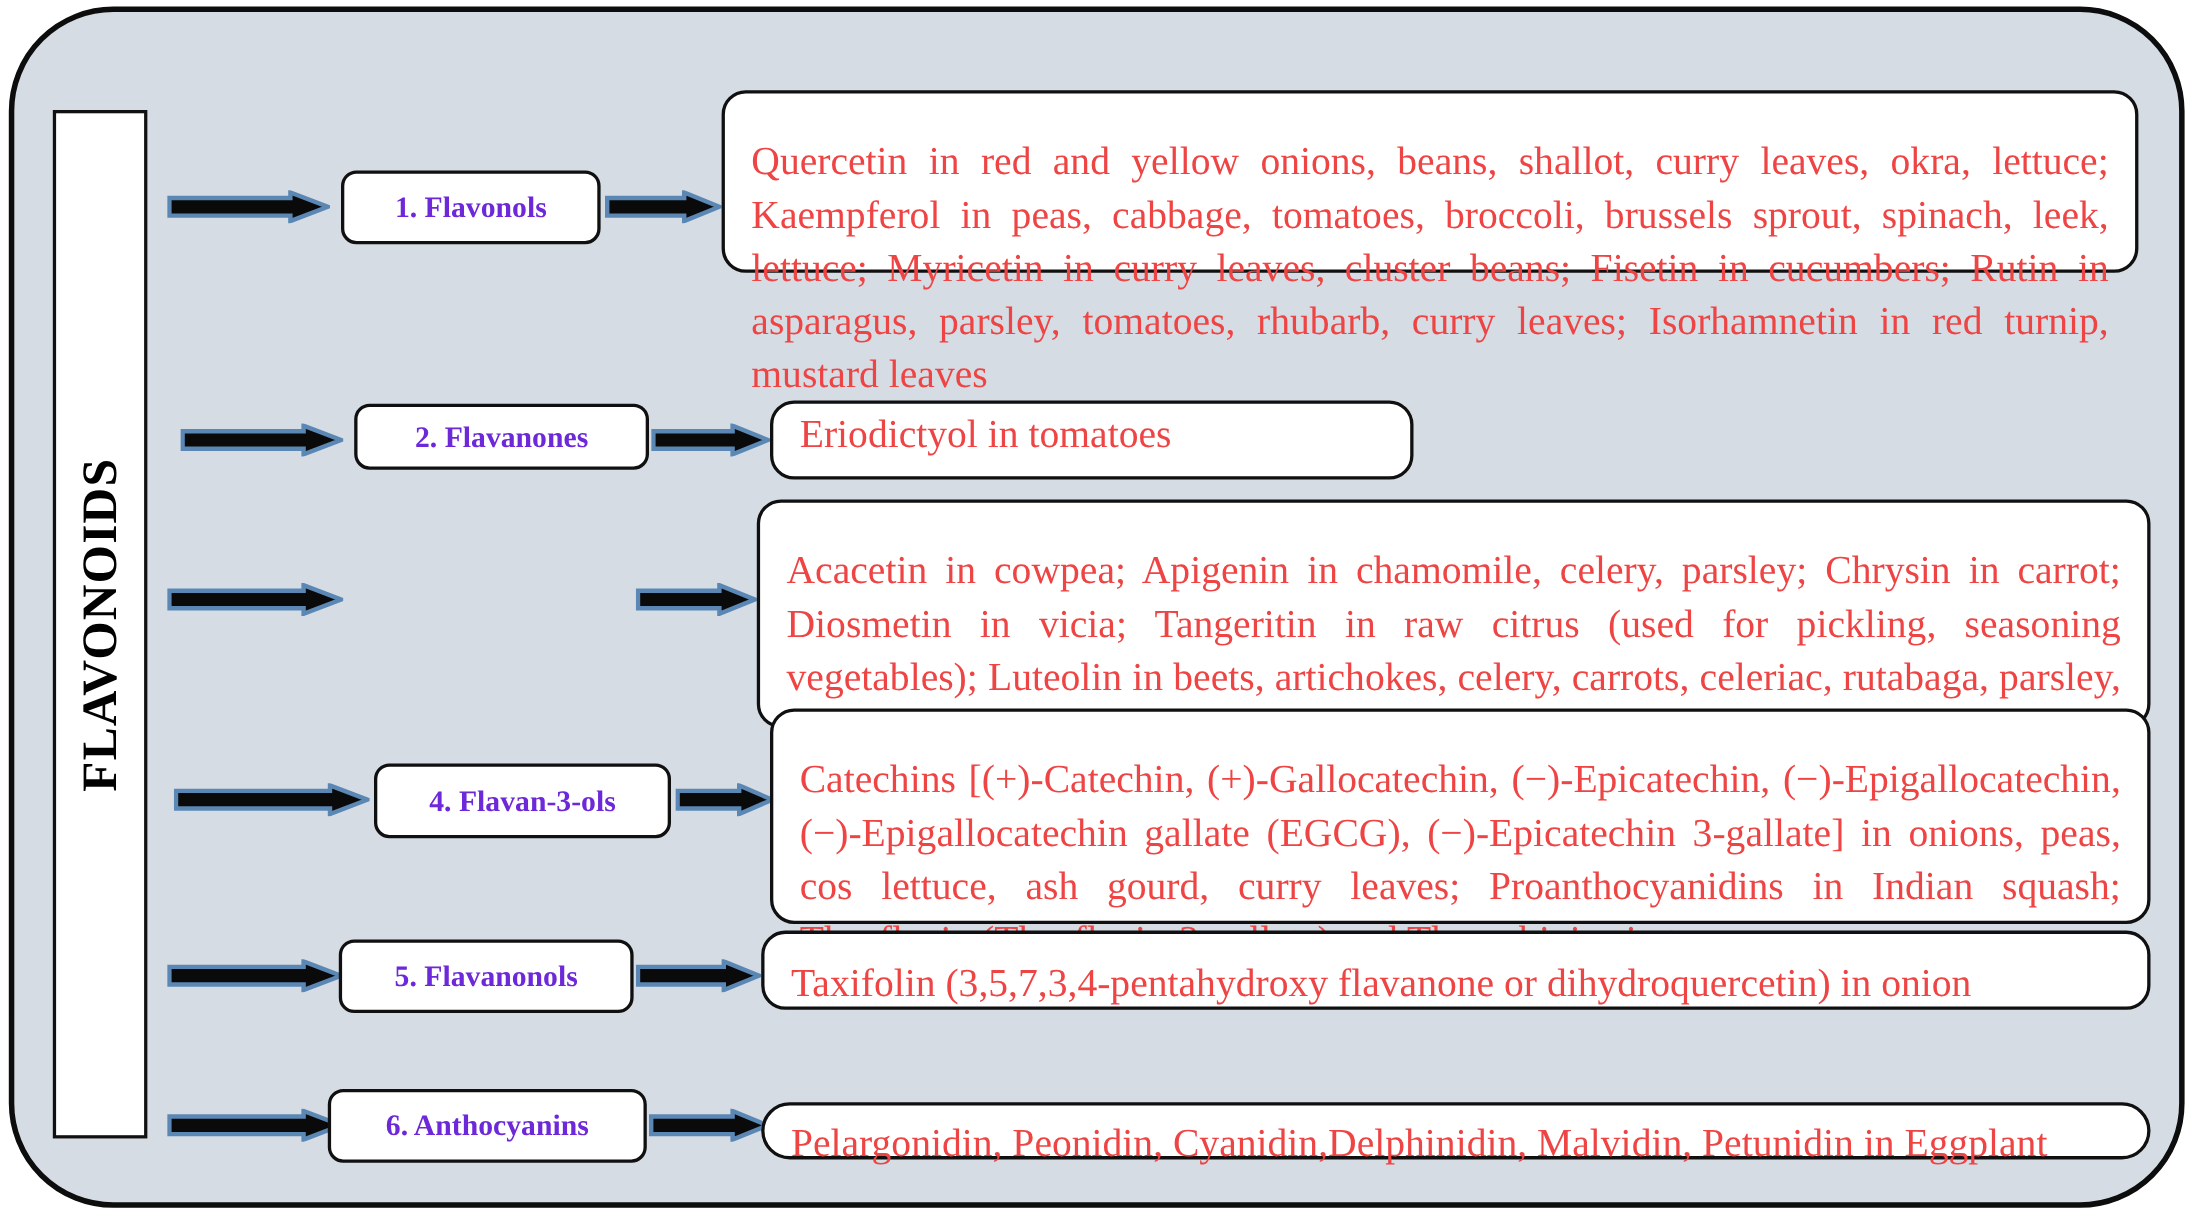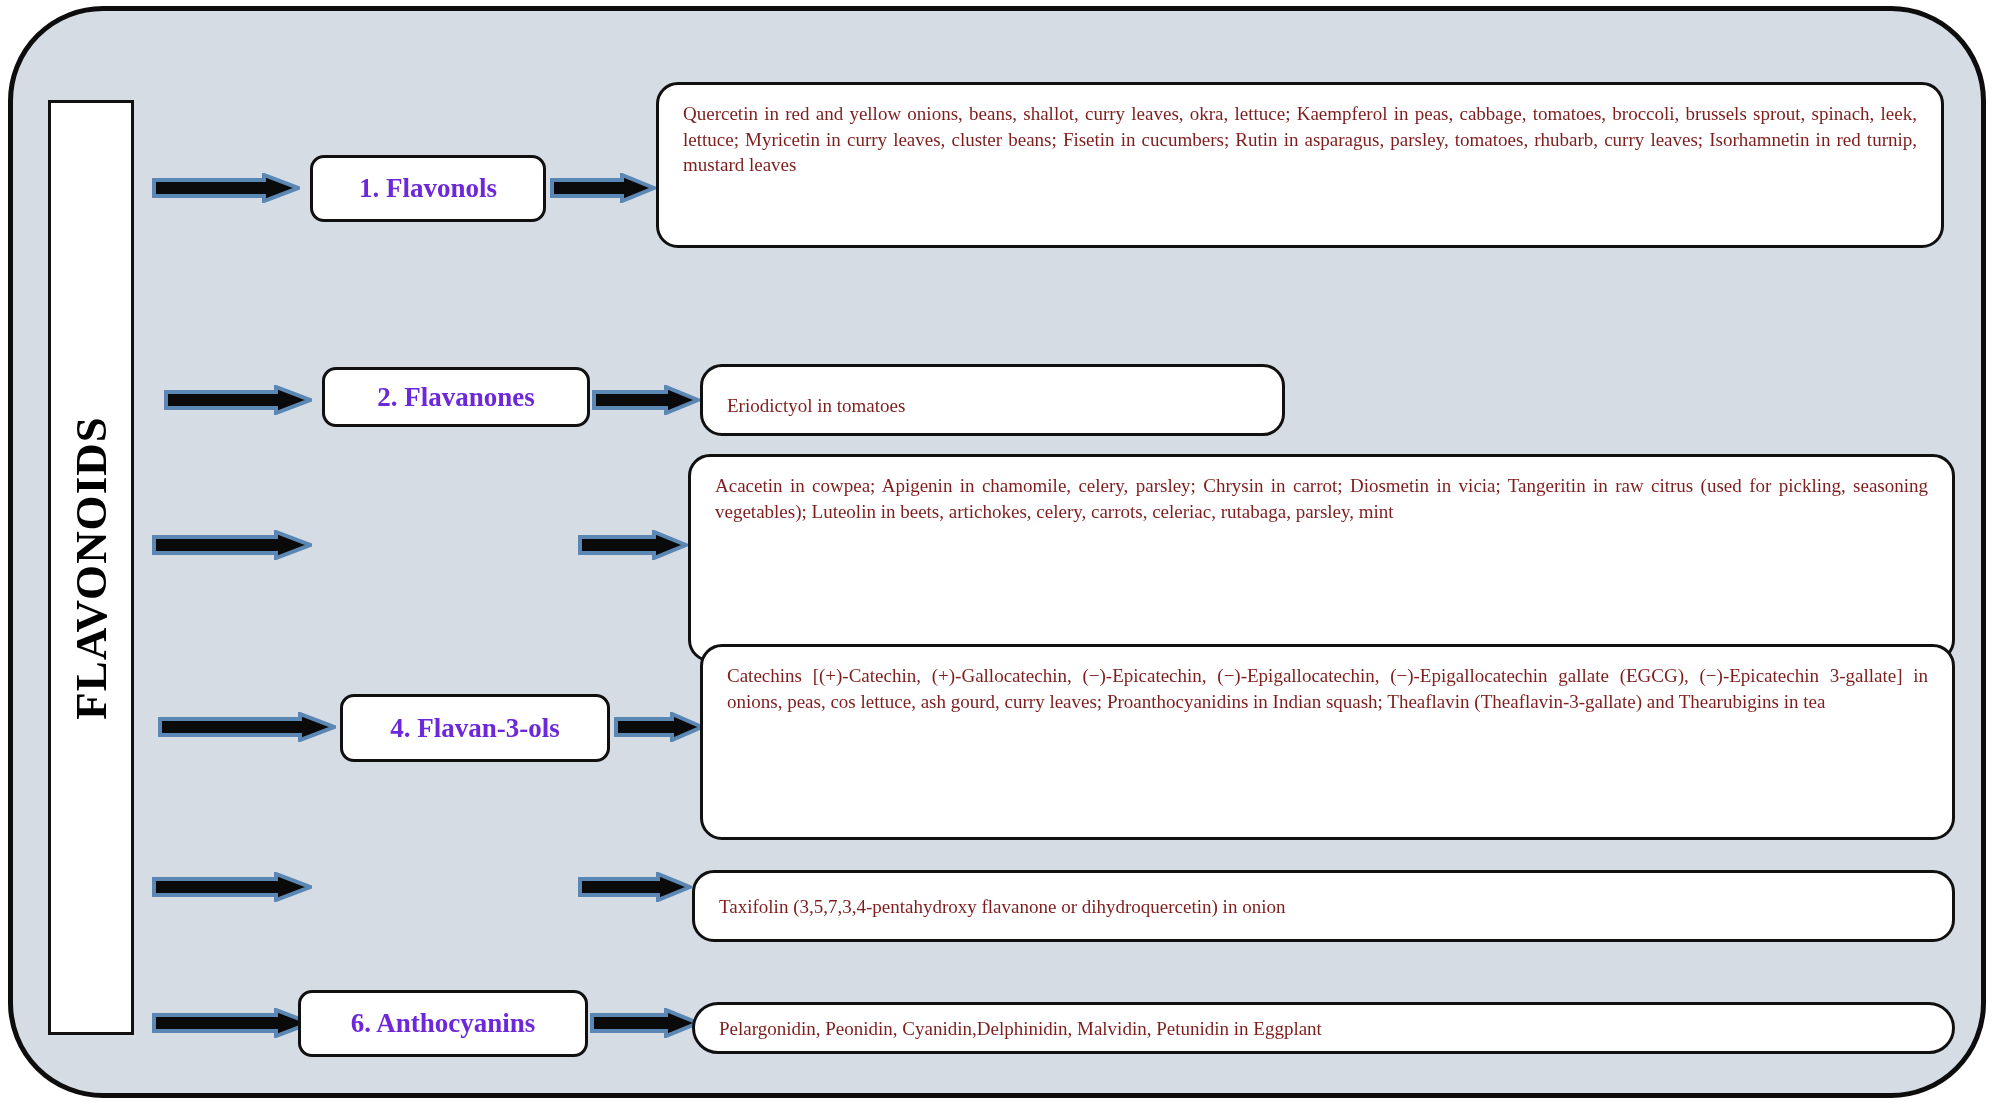--- a/index.html
+++ b/index.html
@@ -82,27 +82,28 @@
     position: absolute;
     box-sizing: border-box;
     background: #ffffff;
     border: 3px solid #101010;
     border-radius: 22px;
     padding: 16px 24px 14px 24px;
     display: flex;
     align-items: flex-start;
   }
   .desc-text {
-    font-size: 19px;
+    font-size: 36px;
     line-height: 1.35;
-    color: #7f1d1d;
+    color: #ef4444;
     text-align: justify;
     text-justify: inter-word;
     font-family: "Liberation Serif", "DejaVu Serif", serif;
     width: 100%;
+    margin-top: 21px;
   }
   .desc-box.single .desc-text { text-align: left; }
   .desc-box.single { align-items: center; }
 </style>
 </head>
 <body>
 
 <div id="canvas">
 
   <div id="outer-panel"></div>
@@ -187,28 +188,31 @@
   <div class="desc-box" style="left:700px; top:644px; width:1255px; height:196px;">
     <div class="desc-text">Catechins [(+)-Catechin, (+)-Gallocatechin, (−)-Epicatechin, (−)-Epigallocatechin, (−)-Epigallocatechin gallate (EGCG), (−)-Epicatechin 3-gallate] in onions, peas, cos lettuce, ash gourd, curry leaves; Proanthocyanidins in Indian squash; Theaflavin (Theaflavin-3-gallate)  and Thearubigins in tea</div>
   </div>
 
   <div class="arrow" style="left:152px; top:872px; width:160px;">
     <svg viewBox="0 0 160 30" preserveAspectRatio="none">
       <polygon points="2,7 124,7 124,2 158,15 124,28 124,23 2,23" fill="#0a0a0a" stroke="#5b87b5" stroke-width="4"></polygon>
     </svg>
   </div>
 
+  <div class="cat-box" style="left:308px; top:854px; width:268px; height:67px;">
+    <span class="cat-label">5. Flavanonols</span>
+  </div>
 
   <div class="arrow" style="left:578px; top:872px; width:114px;">
     <svg viewBox="0 0 114 30" preserveAspectRatio="none">
       <polygon points="2,7 80,7 80,2 112,15 80,28 80,23 2,23" fill="#0a0a0a" stroke="#5b87b5" stroke-width="4"></polygon>
     </svg>
   </div>
 
-  <div class="desc-box single" style="left:692px; top:870px; width:1263px; height:72px;">
+  <div class="desc-box single" style="left:692px; top:846px; width:1263px; height:72px;">
     <div class="desc-text">Taxifolin (3,5,7,3,4-pentahydroxy flavanone or dihydroquercetin) in onion</div>
   </div>
 
   <div class="arrow" style="left:152px; top:1008px; width:160px;">
     <svg viewBox="0 0 160 30" preserveAspectRatio="none">
       <polygon points="2,7 124,7 124,2 158,15 124,28 124,23 2,23" fill="#0a0a0a" stroke="#5b87b5" stroke-width="4"></polygon>
     </svg>
   </div>
 
   <div class="cat-box" style="left:298px; top:990px; width:290px; height:67px;">

